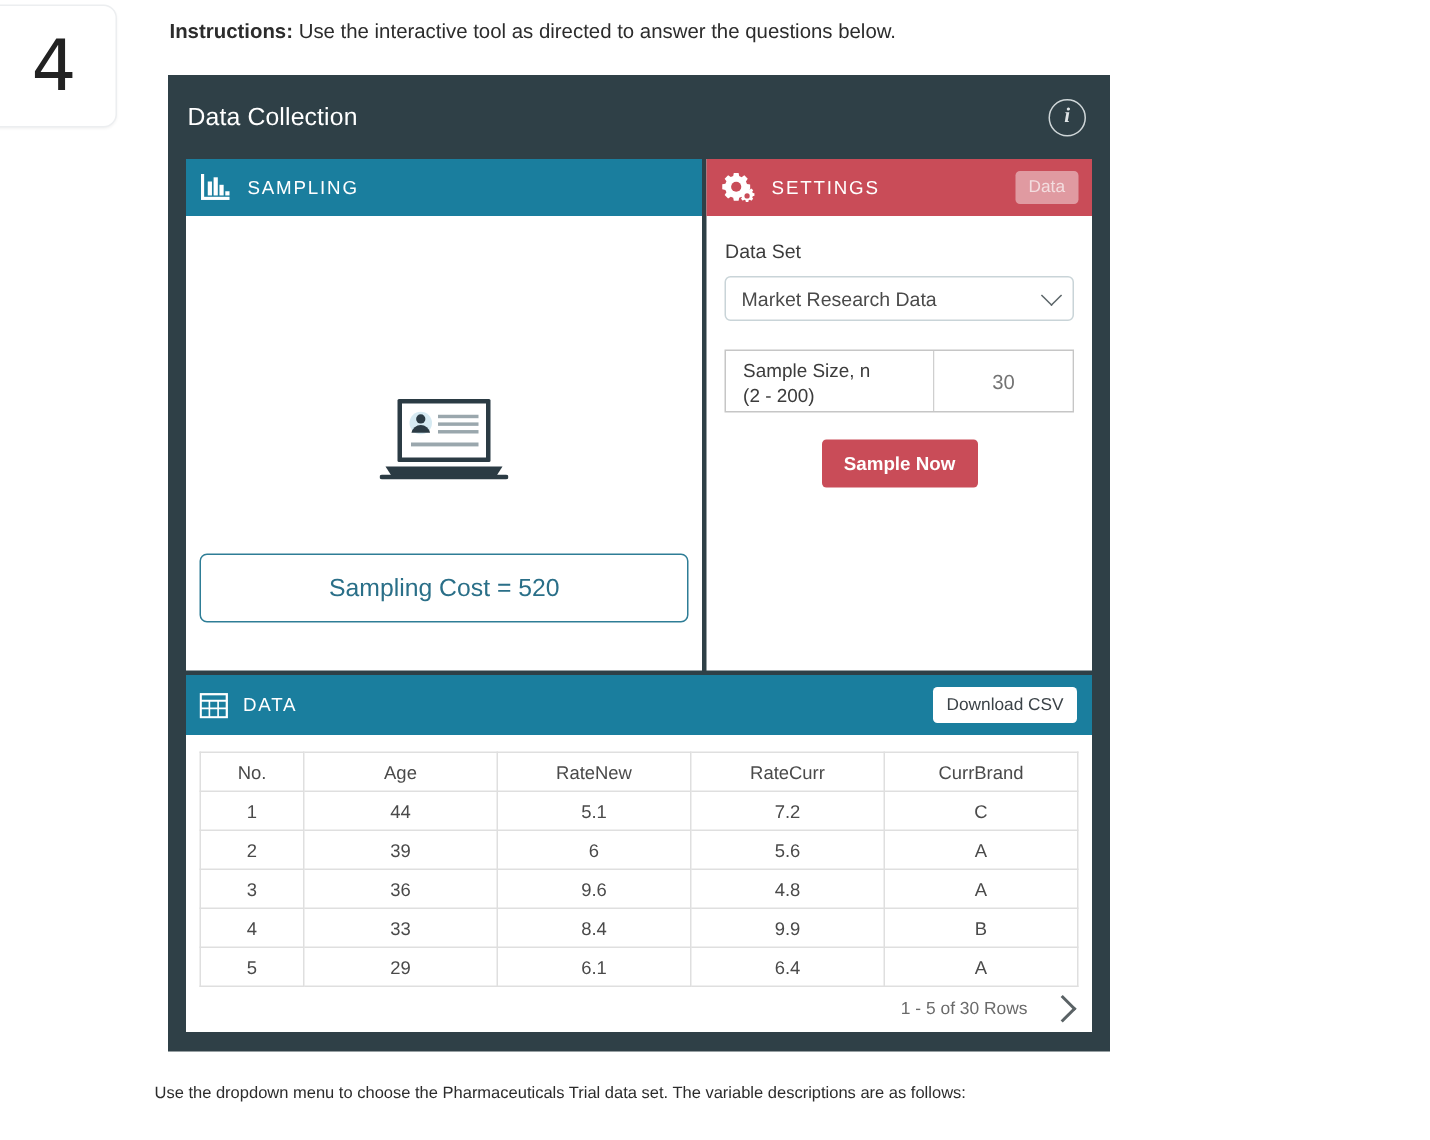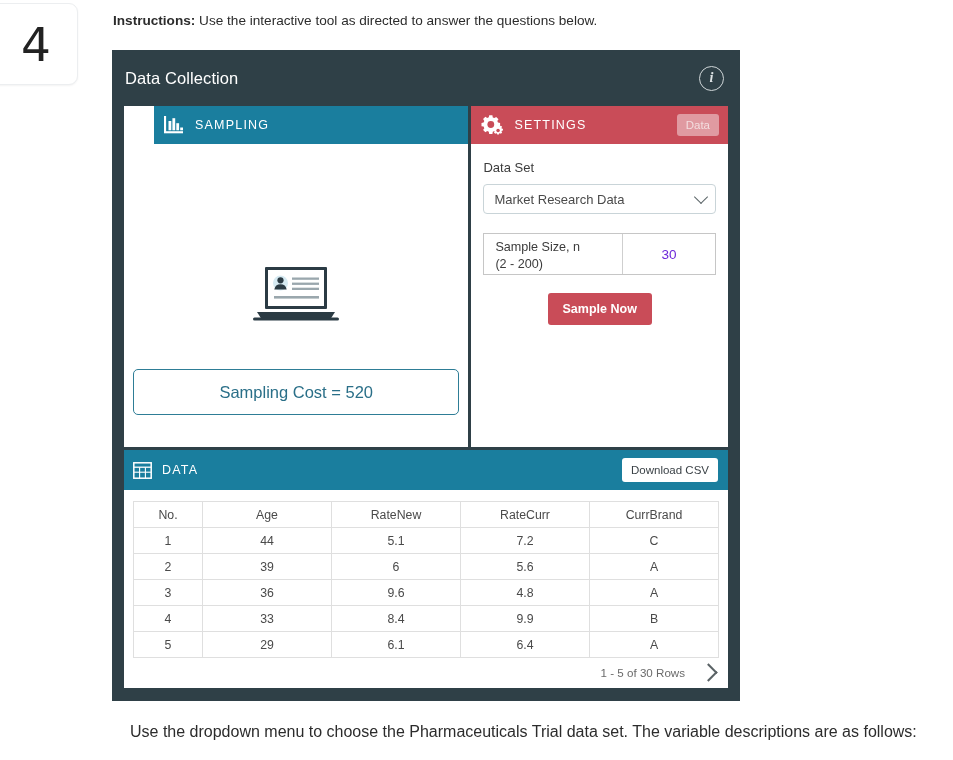--- a/index.html
+++ b/index.html
@@ -113,21 +113,21 @@
     display: flex;
     align-items: center;
     padding: 0 9px;
     box-sizing: border-box;
     color: #ffffff;
     font-size: 12.5px;
     letter-spacing: 1.2px;
     justify-content: space-between;
   }
   .panel-head-left { display: flex; align-items: center; gap: 10px; }
-  .head-teal { background: #1a7e9e; margin-left: 30px; }
+  .head-teal { background: #1a7e9e; }
   .head-red  { background: #c94c58; }
 
   .reset-btn {
     background: #e09aa1;
     color: #f3dddf;
     border: none;
     border-radius: 3px;
     font-size: 11.5px;
     padding: 5px 9px;
     letter-spacing: 0;
@@ -225,21 +225,21 @@
     display: flex;
     flex-direction: column;
     justify-content: center;
   }
   .ig-input {
     width: 88px;
     border: none;
     outline: none;
     text-align: center;
     font-size: 13.5px;
-    color: #6d28d9;
+    color: #737373;
     font-family: "Liberation Sans", sans-serif;
     background: #fff;
   }
   .sample-now {
     display: block;
     margin: 18px auto 0 auto;
     background: #c94c58;
     color: #ffffff;
     border: none;
     border-radius: 3px;
@@ -310,23 +310,23 @@
     border-top: 2.2px solid #5a6265;
     transform: rotate(45deg);
     cursor: pointer;
     margin-right: 2px;
   }
   .widget-foot { height: 13px; }
 
   
   .trailing {
     position: absolute;
-    left: 130px;
+    left: 103px;
     top: 723px;
-    font-size: 16px;
+    font-size: 11px;
     color: #2c2c2c;
     white-space: nowrap;
   }
 </style>
 </head>
 <body>
 
 <div class="qnum-box">
   <span class="qnum">4</span>
 </div>

